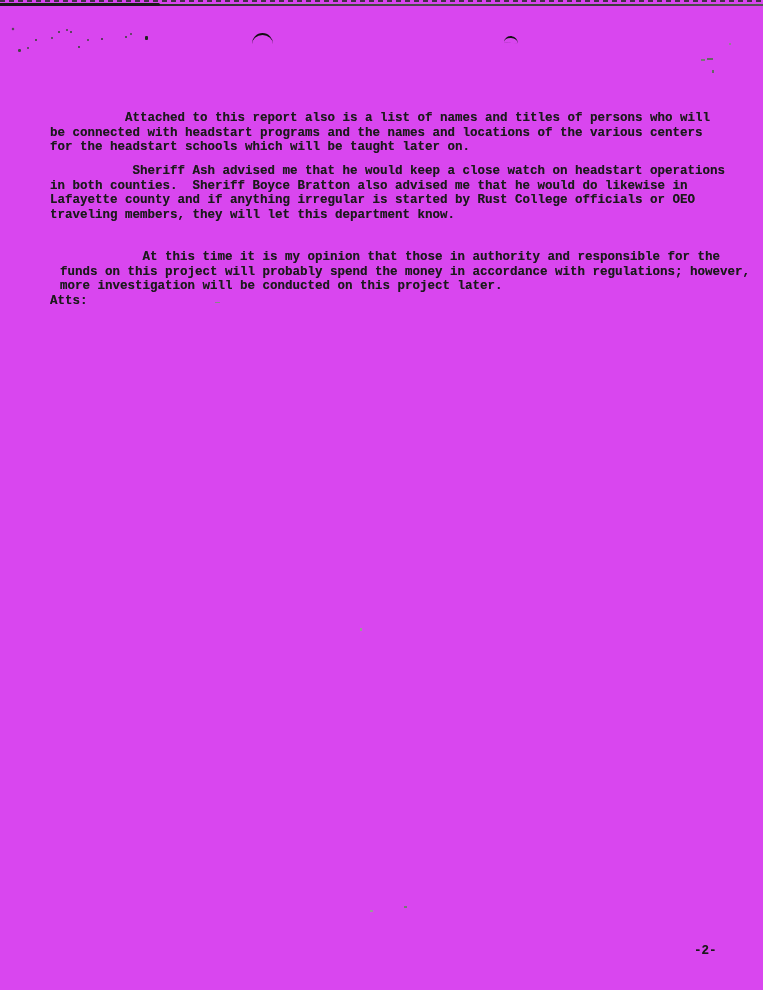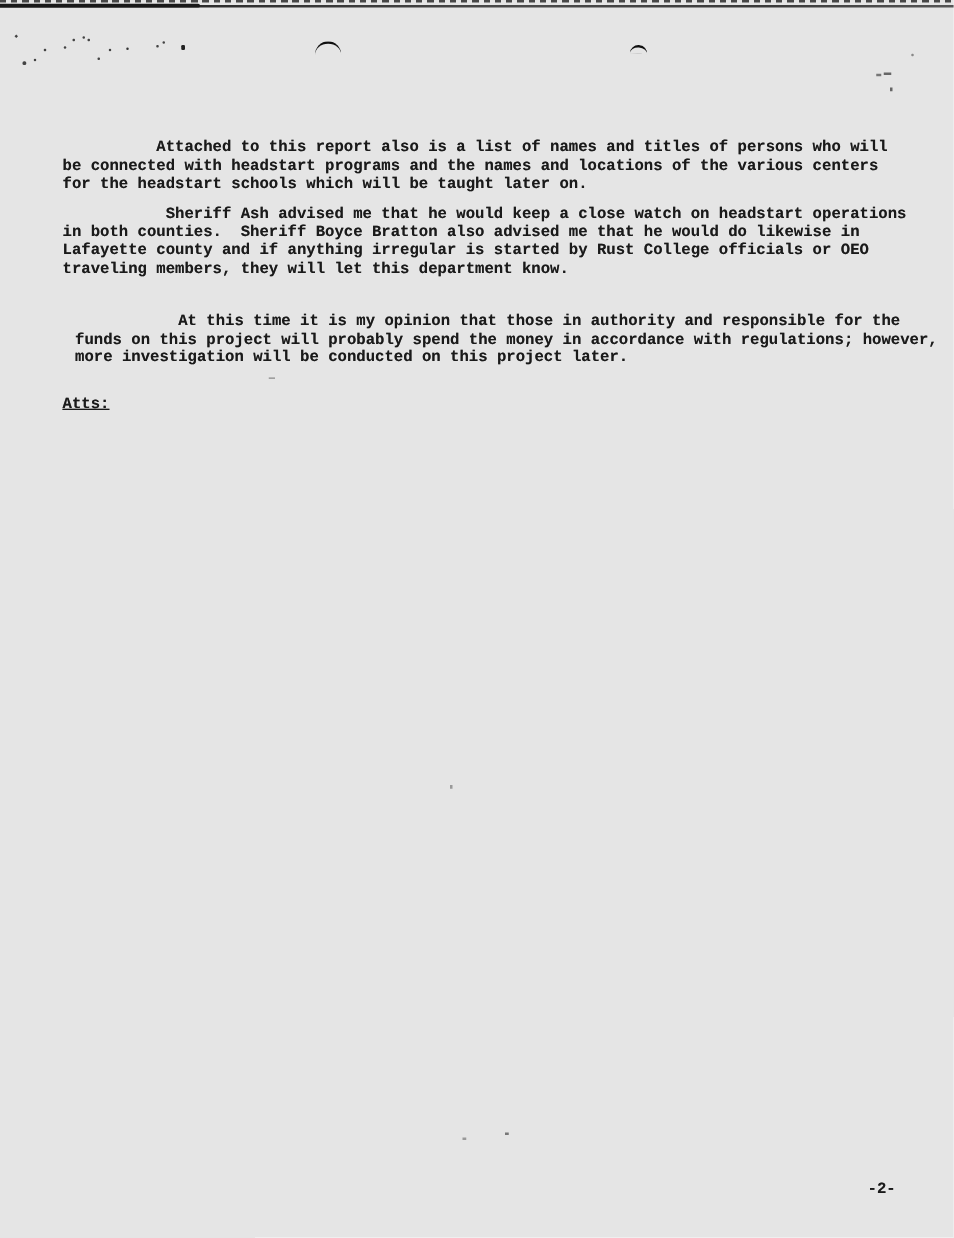--- a/index.html
+++ b/index.html
@@ -5,21 +5,21 @@
   html, body { margin: 0; padding: 0; }
   body {
     width: 763px; height: 990px;
     background: #ffffff;
     position: relative;
     overflow: hidden;
     font-family: "Liberation Mono", monospace;
   }
   .page {
     position: absolute; inset: 0;
-    background: #e5e5e5;
+    background: #d946ef;
   }
   
   .edge-dotted {
     position: absolute; top: 0; left: 0; width: 763px; height: 2px;
     background: repeating-linear-gradient(90deg,
       #2b2b2b 0 5px, rgba(0,0,0,0) 5px 9px);
     opacity: .85;
   }
   .edge-solid {
     position: absolute; top: 4px; left: 0; width: 763px; height: 2px;
@@ -49,21 +49,21 @@
     font-size: 12.5px;
     line-height: 14.6px;
     font-weight: bold;
     color: #1a1a1a;
     letter-spacing: 0;
     text-shadow: 0 0 0.3px rgba(20,20,20,0.55);
   }
   .p1 { left: 50px; top: 111px; }
   .p2 { left: 50px; top: 164px; }
   .p3 { left: 60px; top: 250px; }
-  .atts { left: 50px; top: 316px; text-decoration: underline; }
+  .atts { left: 50px; top: 294px; }
   .pagenum { left: 694px; top: 944px; }
 </style>
 </head>
 <body>
 
 <div class="page">
 
   <div class="edge-dotted"></div>
   <div class="edge-solid"></div>
   <div class="edge-solid-left"></div>

